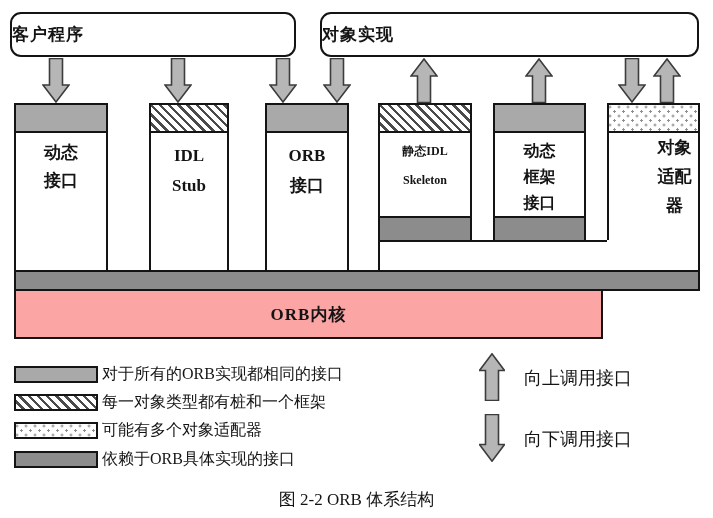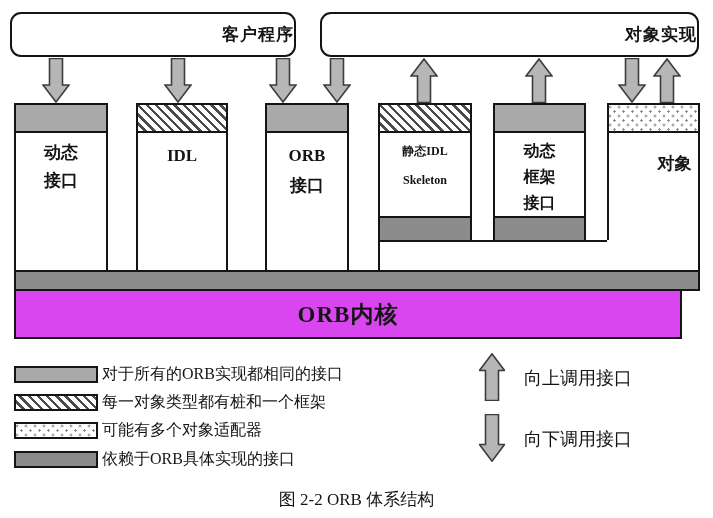--- a/index.html
+++ b/index.html
@@ -3,61 +3,61 @@
 <meta charset="utf-8">
 <style>
   html,body{margin:0;padding:0;background:#fff;}
   #stage{
     position:relative;width:713px;height:518px;background:#fff;overflow:hidden;
     font-family:"Liberation Serif","DejaVu Serif",serif;color:#141414;
     --c-common:#a9a9a9;--c-dep:#8c8c8c;--c-arrow:#b6b6b6;--c-arrow-line:#3c3c3c;--c-line:#141414;
   }
   
   .rbox{position:absolute;top:12px;height:45px;border:2px solid var(--c-line);border-radius:11px;
-        box-sizing:border-box;display:flex;align-items:center;justify-content:flex-end;
+        box-sizing:border-box;display:flex;align-items:center;justify-content:flex-start;
         font-weight:bold;font-size:17px;letter-spacing:1px;background:#fff;}
   .client{left:10px;width:286px;}
   .impl{left:320px;width:379px;}
 
   
   .comp{position:absolute;top:103px;background:#fff;border:2px solid var(--c-line);
         border-bottom:none;box-sizing:border-box;}
   .c1{left:14px;width:94px;height:167px;}
-  .c2{left:136px;width:92px;height:167px;}
+  .c2{left:149px;width:80px;height:167px;}
   .c3{left:265px;width:84px;height:167px;}
   .c4{left:378px;width:94px;height:137px;}
   .c5{left:493px;width:93px;height:137px;}
   .hdr{height:26px;border-bottom:2px solid var(--c-line);}
   .hdr-common{background:var(--c-common);}
   .hdr-stripe{background:repeating-linear-gradient(45deg,#fff 0,#fff 4px,#4a4a4a 4px,#4a4a4a 6.5px);}
   .hdr-dots{background-color:#fff;
     background-image:radial-gradient(#8f8f8f 1.1px,transparent 1.4px),radial-gradient(#8f8f8f 1.1px,transparent 1.4px);
     background-size:9px 9px;background-position:1px 2px,5.5px 6.5px;}
   .lbl{text-align:center;font-weight:bold;}
   .lbl-3{font-size:17px;line-height:28px;padding-top:6px;}
   .lbl-2{font-size:17px;line-height:30px;padding-top:8px;}
   .lbl-4{font-size:12px;line-height:29px;padding-top:4px;}
   .lbl-5{font-size:16px;line-height:26px;padding-top:5px;}
   .foot{position:absolute;left:0;right:0;bottom:0;height:22px;background:var(--c-dep);
         border-top:2px solid var(--c-line);}
   
   .c6hdr{position:absolute;left:607px;top:103px;width:93px;height:30px;border:2px solid var(--c-line);box-sizing:border-box;}
   .c6body{position:absolute;left:607px;top:133px;width:93px;height:107px;background:#fff;
         border-left:2px solid var(--c-line);border-right:2px solid var(--c-line);box-sizing:border-box;}
-  .c6body .lbl{font-size:17px;line-height:29px;padding-top:16px;margin-left:42px;}
+  .c6body .lbl{font-size:17px;line-height:29px;padding-top:0;margin-left:42px;}
   .c6foot{position:absolute;left:607px;top:240px;width:93px;height:30px;background:#fff;
         border-right:2px solid var(--c-line);box-sizing:border-box;}
   .arm{position:absolute;left:378px;top:240px;width:229px;height:30px;background:#fff;
         border-left:2px solid var(--c-line);border-top:2px solid var(--c-line);box-sizing:border-box;}
   
   .band{position:absolute;left:14px;top:270px;width:686px;height:21px;background:var(--c-dep);
         border:2px solid var(--c-line);box-sizing:border-box;}
-  .core{position:absolute;left:14px;top:291px;width:668px;height:48px;background:#d946ef;
+  .core{position:absolute;left:14px;top:291px;width:589px;height:48px;background:#fca5a5;
         border:2px solid var(--c-line);border-top:none;box-sizing:border-box;
-        display:flex;align-items:center;justify-content:center;font-weight:bold;font-size:23px;letter-spacing:1px;}
+        display:flex;align-items:center;justify-content:center;font-weight:bold;font-size:17px;letter-spacing:1px;}
   
   .ar{position:absolute;top:58px;width:28px;height:45px;}
   .ar polygon,.lgar polygon{fill:var(--c-arrow);stroke:var(--c-arrow-line);stroke-width:1.6;stroke-linejoin:miter;}
   .a1{left:42px;}.a2{left:164px;}.a3{left:269px;}.a4{left:323px;}
   .a5{left:410px;}.a6{left:525px;}.a7{left:618px;}.a8{left:653px;}
   
   .lg-swatch{position:absolute;left:14px;width:84px;height:17px;border:2px solid var(--c-line);box-sizing:border-box;}
   .s1{top:366px;background:var(--c-common);}
   .s2{top:394px;background:repeating-linear-gradient(45deg,#fff 0,#fff 4px,#4a4a4a 4px,#4a4a4a 6.5px);}
   .s3{top:422px;background-color:#fff;
@@ -114,20 +114,21 @@
     <div class="lbl lbl-3">
       <div>动态</div>
       <div>接口</div>
     </div>
   </div>
 
   <div class="comp c2">
     <div class="hdr hdr-stripe"></div>
     <div class="lbl lbl-2">
       <div>IDL</div>
+      <div>Stub</div>
     </div>
   </div>
 
   <div class="comp c3">
     <div class="hdr hdr-common"></div>
     <div class="lbl lbl-2">
       <div>ORB</div>
       <div>接口</div>
     </div>
   </div>
@@ -148,20 +149,21 @@
       <div>框架</div>
       <div>接口</div>
     </div>
     <div class="foot"></div>
   </div>
 
   <div class="c6hdr hdr-dots"></div>
   <div class="c6body">
     <div class="lbl">
       <div>对象</div>
+      <div>适配器</div>
     </div>
   </div>
   <div class="c6foot"></div>
   <div class="arm"></div>
 
   <div class="band"></div>
   <div class="core">
     <span>ORB内核</span>
   </div>
 

